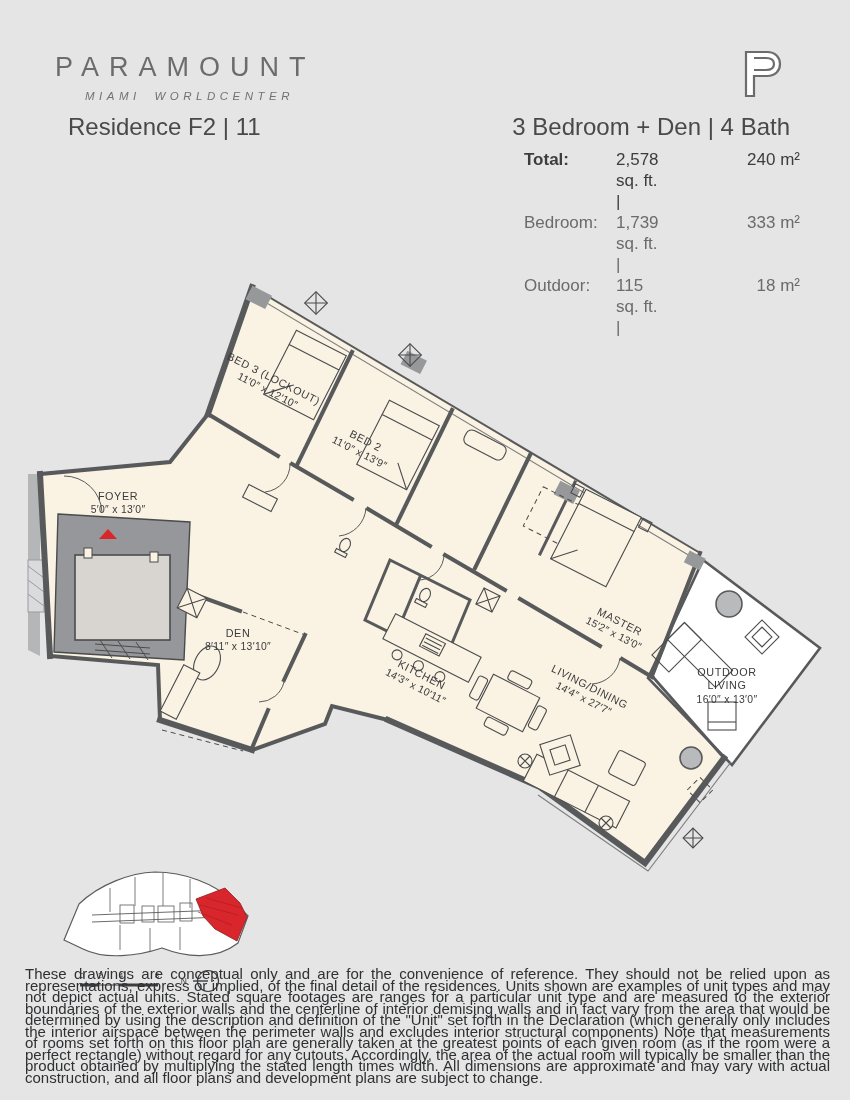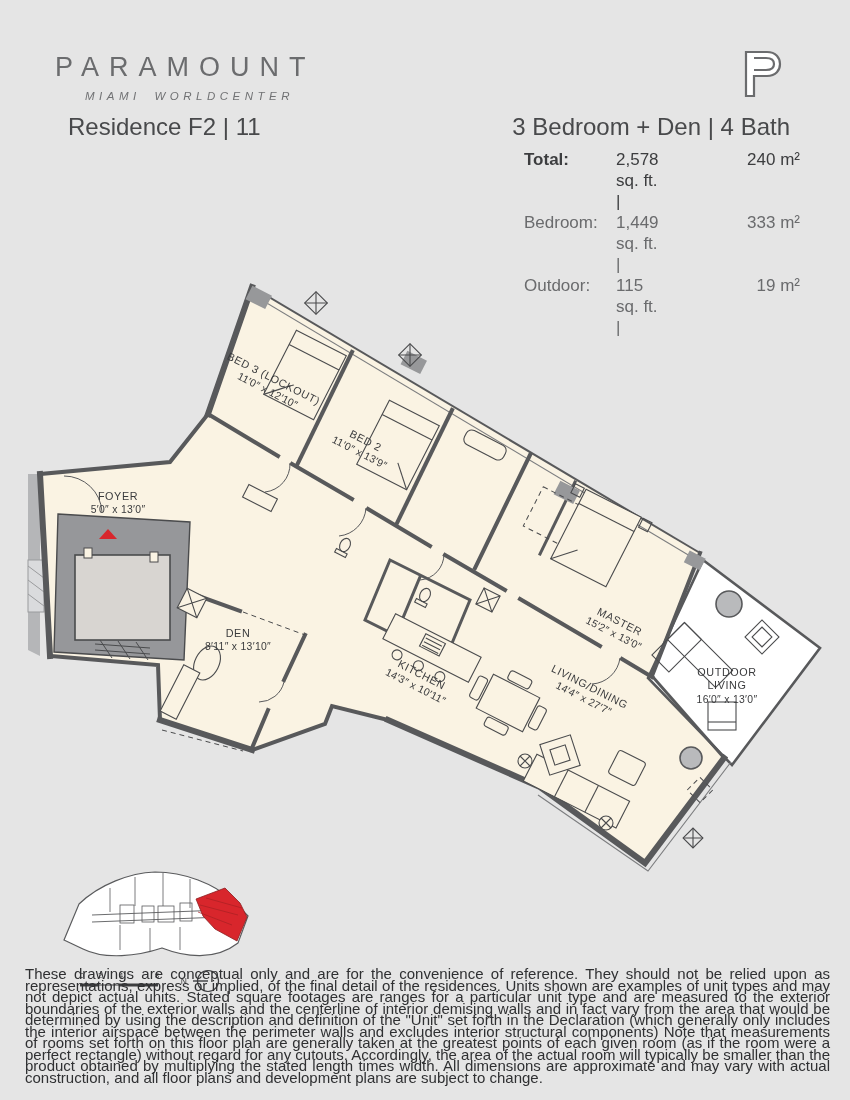--- a/index.html
+++ b/index.html
@@ -60,27 +60,27 @@
   <div class="config-title">3 Bedroom + Den | 4 Bath</div>
 
   <div class="stats">
     <div class="stats-row strong">
       <span class="lbl">Total:</span>
       <span class="sqft">2,578 sq. ft. |</span>
       <span class="m2">240 m²</span>
     </div>
     <div class="stats-row">
       <span class="lbl">Bedroom:</span>
-      <span class="sqft">1,449 sq. ft. |</span>
+      <span class="sqft">1,739 sq. ft. |</span>
       <span class="m2">333 m²</span>
     </div>
     <div class="stats-row">
       <span class="lbl">Outdoor:</span>
       <span class="sqft">115 sq. ft. |</span>
-      <span class="m2">19 m²</span>
+      <span class="m2">18 m²</span>
     </div>
   </div>
 
   <svg class="plan-svg" width="850" height="620" viewBox="0 262 850 620">
 
     <g>
       <polygon points="28,474 40,474 40,656 28,650" fill="#b5b6b8"></polygon>
       <rect x="28" y="560" width="16" height="52" fill="#dadbdd" stroke="#9a9b9d" stroke-width="1"></rect>
       <path d="M28,566 L44,578 M28,580 L44,592 M28,594 L44,606" stroke="#9a9b9d" stroke-width="1"></path>
     </g>

